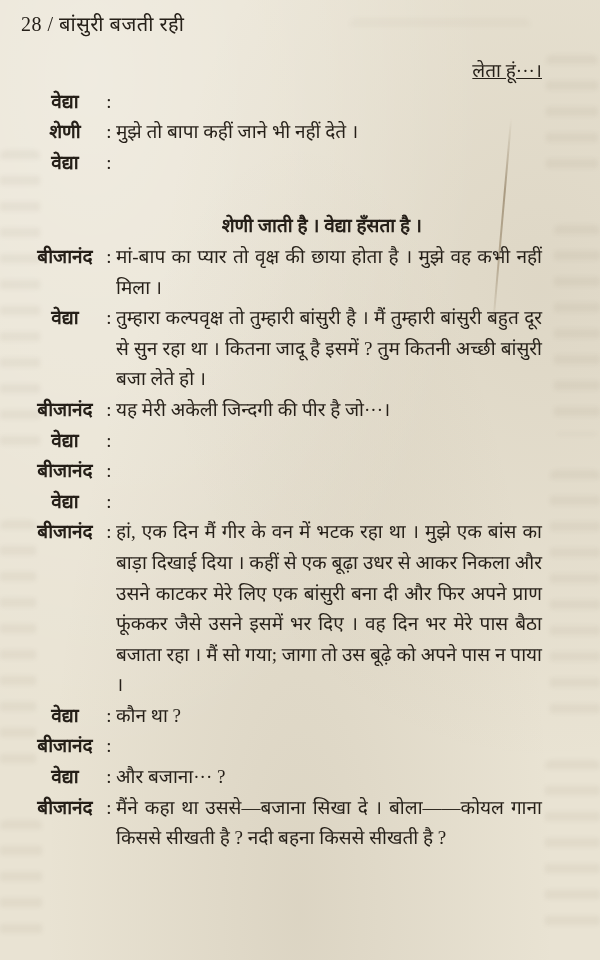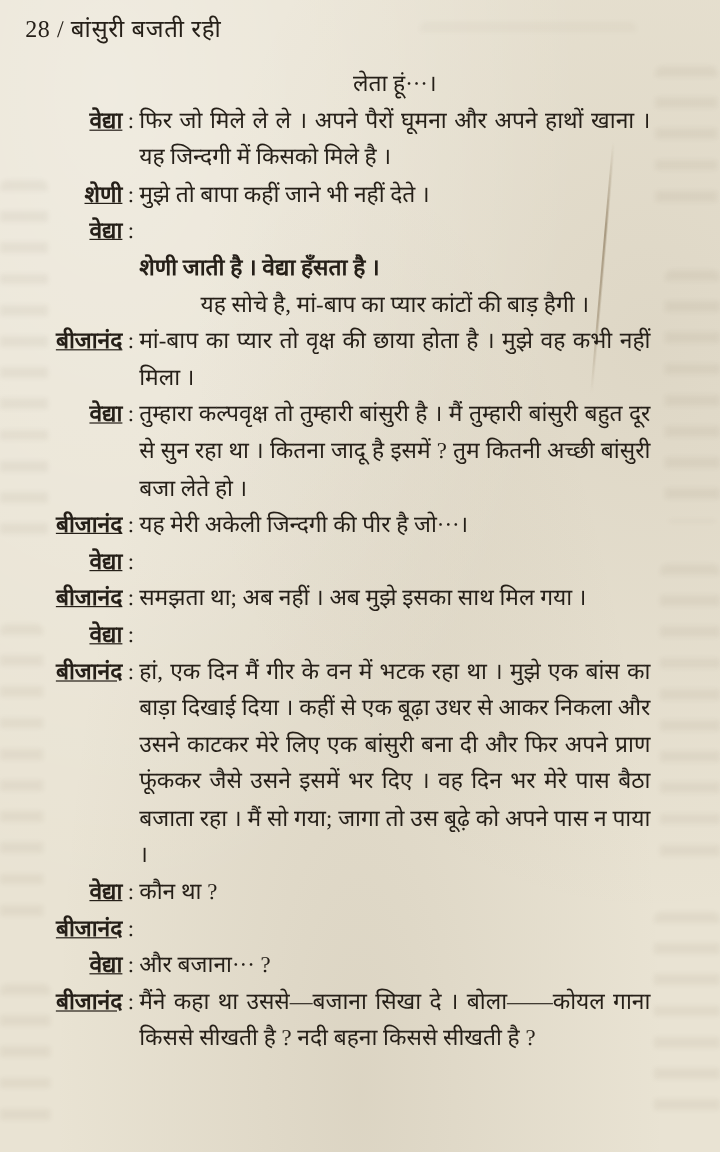--- a/index.html
+++ b/index.html
@@ -50,42 +50,43 @@
   .content{
     position:absolute;top:56px;left:28px;width:514px;
   }
   .row{
     display:flex;
     font-size:19px;
     line-height:30.6px;
   }
   .speaker{
     flex:0 0 74px;
-    text-align:right;
+    text-align:center;
     font-weight:700;
     white-space:nowrap;
-    text-decoration:underline;
   }
   .colon{
     flex:0 0 14px;
     text-align:center;
   }
   .text{
     flex:1;
     text-align:justify;
     text-justify:inter-word;
   }
   .row.stage .text{
     font-weight:700;
-    text-align:left;
+    text-align:right;
     padding-right:120px;
+    margin-top:33px;
   }
   .row.continuation .text,
   .row.aside .text{
-    text-align:center;
+    text-align:right;
+    text-decoration:underline;
   }
 </style>
 </head>
 <body style="background: rgb(233, 227, 211);">
 
 <div class="page">
 
   <div class="ghost g1"></div>
   <div class="ghost g2"></div>
   <div class="ghost g3"></div>
@@ -101,45 +102,39 @@
   <div class="content">
   <div class="row continuation">
     <div class="speaker"></div>
     <div class="colon"></div>
     <div class="text">लेता हूं···।</div>
   </div>
 
   <div class="row dialogue">
     <div class="speaker">वेद्या</div>
     <div class="colon">:</div>
-    <div class="text">फिर जो मिले ले ले । अपने पैरों घूमना और अपने हाथों खाना । यह जिन्दगी में किसको मिले है ।</div>
   </div>
 
   <div class="row dialogue">
     <div class="speaker">शेणी</div>
     <div class="colon">:</div>
     <div class="text">मुझे तो बापा कहीं जाने भी नहीं देते ।</div>
   </div>
 
   <div class="row dialogue">
     <div class="speaker">वेद्या</div>
     <div class="colon">:</div>
   </div>
 
   <div class="row stage">
     <div class="speaker"></div>
     <div class="colon"></div>
     <div class="text">शेणी जाती है । वेद्या हँसता है ।</div>
   </div>
 
-  <div class="row aside">
-    <div class="speaker"></div>
-    <div class="colon"></div>
-    <div class="text">यह सोचे है, मां-बाप का प्यार कांटों की बाड़ हैगी ।</div>
-  </div>
 
   <div class="row dialogue">
     <div class="speaker">बीजानंद</div>
     <div class="colon">:</div>
     <div class="text">मां-बाप का प्यार तो वृक्ष की छाया होता है । मुझे वह कभी नहीं मिला ।</div>
   </div>
 
   <div class="row dialogue">
     <div class="speaker">वेद्या</div>
     <div class="colon">:</div>
@@ -153,21 +148,20 @@
   </div>
 
   <div class="row dialogue">
     <div class="speaker">वेद्या</div>
     <div class="colon">:</div>
   </div>
 
   <div class="row dialogue">
     <div class="speaker">बीजानंद</div>
     <div class="colon">:</div>
-    <div class="text">समझता था; अब नहीं । अब मुझे इसका साथ मिल गया ।</div>
   </div>
 
   <div class="row dialogue">
     <div class="speaker">वेद्या</div>
     <div class="colon">:</div>
   </div>
 
   <div class="row dialogue">
     <div class="speaker">बीजानंद</div>
     <div class="colon">:</div>

